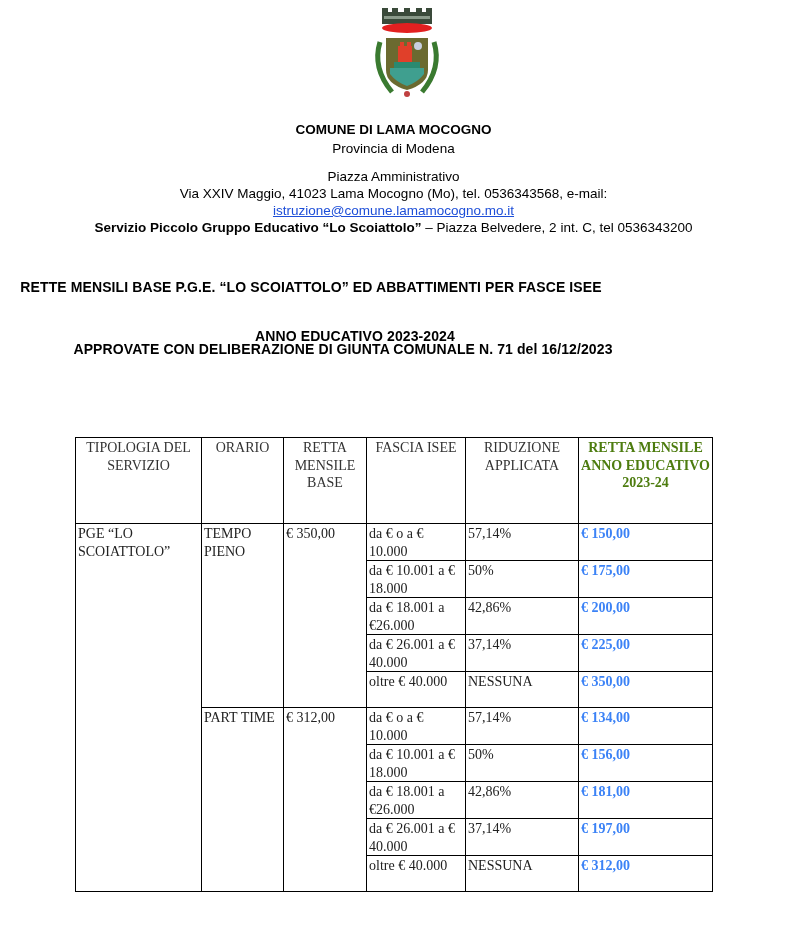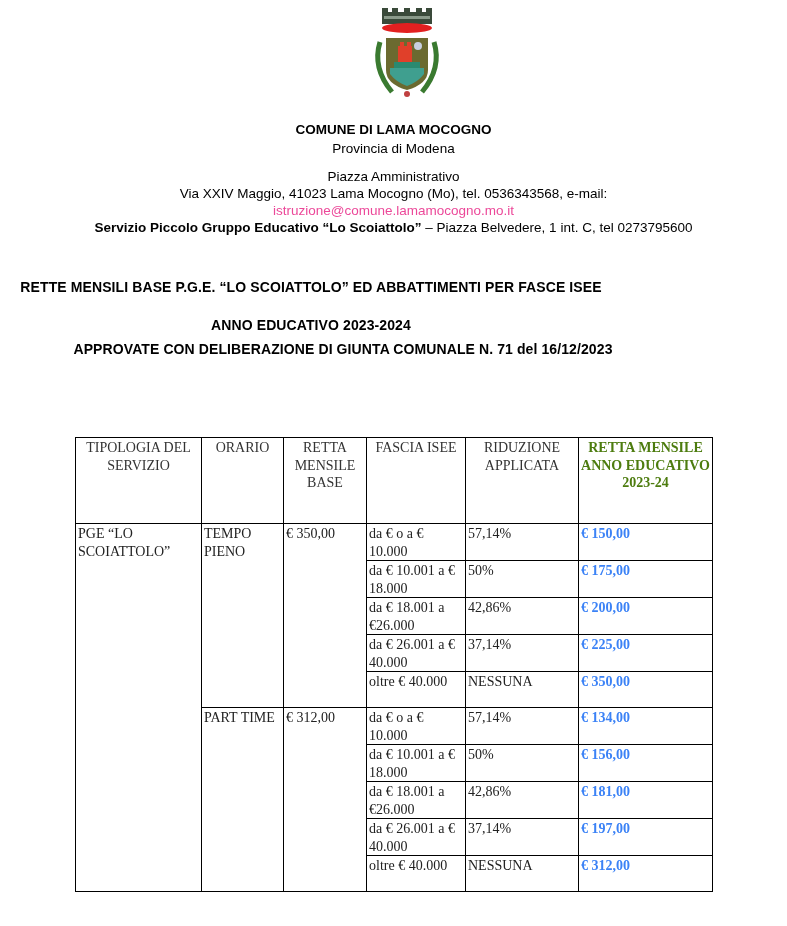--- a/index.html
+++ b/index.html
@@ -1,20 +1,20 @@
 <!DOCTYPE html>
 <html><head>
 <meta charset="utf-8">
 <style>
   html, body { margin: 0; padding: 0; background: #ffffff; }
   body { width: 787px; height: 926px; position: relative; overflow: hidden; color: #000; }
   .crest { position: absolute; left: 368px; top: 8px; width: 78px; height: 92px; }
   .hdr { position: absolute; left: 0; width: 787px; text-align: center; font-family: "Liberation Sans", sans-serif; font-size: 13.5px; line-height: 16px; }
   .b { font-weight: bold; }
-  .link { color: #ec4899; }
+  .link { color: #1d4ed8; text-decoration: underline; }
   .title { position: absolute; left: 0; width: 622px; text-align: center; font-family: "Liberation Sans", sans-serif; font-weight: bold; font-size: 14px; letter-spacing: 0.1px; }
   table.rates { position: absolute; left: 75px; top: 437px; border-collapse: collapse; font-family: "Liberation Serif", serif; font-size: 14px; line-height: 17.5px; color: #222; }
   table.rates td, table.rates th { border: 1.5px solid #000; vertical-align: top; padding: 1px 2px 0 2px; font-weight: normal; }
   table.rates th { height: 84px; color: #333; }
   table.rates th.strong { font-weight: bold; color: #4d7c0f; }
   table.rates td.strong { font-weight: bold; color: #3b82f6; }
   td.fascia { height: 34px; }
   .c1 { width: 121px; } .c2 { width: 77px; } .c3 { width: 78px; } .c4 { width: 94px; } .c5 { width: 108px; } .c6 { width: 129px; }
 </style>
 </head>
@@ -45,25 +45,25 @@
 </svg>
 
 <div class="hdr b" style="top:122px;">COMUNE DI LAMA MOCOGNO</div>
 <div class="hdr" style="top:141px;">Provincia di Modena</div>
 <div class="hdr" style="top:169px;">Piazza Amministrativo</div>
 <div class="hdr" style="top:186px;">Via XXIV Maggio, 41023 Lama Mocogno (Mo), tel. 0536343568,  e-mail:</div>
 <div class="hdr" style="top:203px;">
   <span class="link">istruzione@comune.lamamocogno.mo.it</span>
 </div>
 <div class="hdr" style="top:220px;">
-  <span class="b">Servizio Piccolo Gruppo Educativo “Lo Scoiattolo”</span><span> – Piazza Belvedere, 1 int. C, tel 0273795600</span>
+  <span class="b">Servizio Piccolo Gruppo Educativo “Lo Scoiattolo”</span><span> – Piazza Belvedere, 2 int. C, tel 0536343200</span>
 </div>
 
 <div class="title" style="top:279px;">RETTE MENSILI BASE P.G.E. “LO SCOIATTOLO” ED ABBATTIMENTI PER FASCE ISEE</div>
-<div class="title" style="top:317px;">ANNO EDUCATIVO 2023-2024</div>
+<div class="title" style="top:328px;padding-left:44px;">ANNO EDUCATIVO 2023-2024</div>
 <div class="title" style="top:341px;padding-left:32px;">APPROVATE CON DELIBERAZIONE DI GIUNTA COMUNALE N. 71 del 16/12/2023</div>
 
 <table class="rates">
   <tbody>
       <tr>
     <th class="c1">TIPOLOGIA DEL SERVIZIO</th>
     <th class="c2">ORARIO</th>
     <th class="c3">RETTA MENSILE BASE</th>
     <th class="c4">FASCIA ISEE</th>
     <th class="c5">RIDUZIONE APPLICATA</th>

